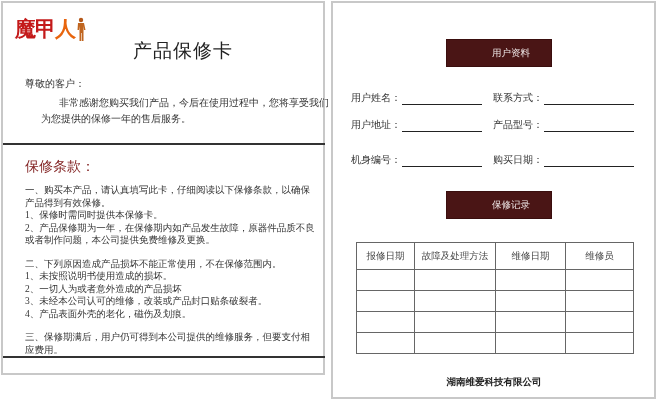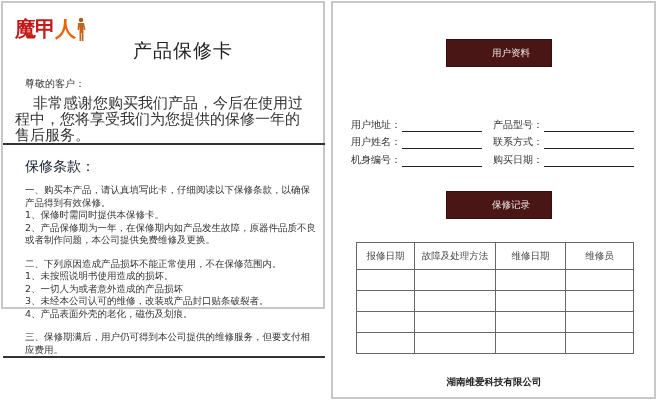--- a/index.html
+++ b/index.html
@@ -1,59 +1,59 @@
 <!DOCTYPE html>
 <html><head>
 <meta charset="utf-8">
 <style>
   * { box-sizing: border-box; margin: 0; padding: 0; }
   html, body { width: 658px; height: 402px; background: #ffffff; overflow: hidden; }
   body { position: relative; font-family: "DejaVu Sans", "Liberation Sans", sans-serif; color: #333; }
 
   .card { position: absolute; background: #fff; border: 2px solid #c8c8c8; }
-  #left-card { left: 1px; top: 1px; width: 324px; height: 308px; }
+  #left-card { left: 1px; top: 1px; width: 324px; height: 374px; font-family: Liberation Serif, serif; }
   #right-card { left: 331px; top: 1px; width: 325px; height: 398px; }
 
   
   .logo { position: absolute; left: 12px; top: 12px; height: 26px; display: flex; align-items: flex-end; }
   .logo-text { font-size: 21px; font-weight: bold; letter-spacing: -1px; line-height: 24px; }
   .logo-text .c1 { color: #c41a1a; }
   .logo-text .c2 { color: #c41a1a; }
   .logo-text .c3 { color: #e8650e; }
   .logo-figure { width: 12px; height: 24px; margin-left: 0px; }
 
   .title { position: absolute; left: 0; width: 324px; top: 35px; text-align: center; font-size: 19px; color: #222; letter-spacing: 1px; padding-left: 36px; }
 
   .greet { position: absolute; left: 22px; top: 74px; font-size: 10px; color: #333; }
-  .intro { position: absolute; left: 12px; top: 92px; width: 290px; font-size: 15px; line-height: 16px; color: #333; text-indent: 18px; }
+  .intro { position: absolute; left: 38px; top: 92px; width: 290px; font-size: 10px; line-height: 16px; color: #333; text-indent: 18px; }
 
   .divider { position: absolute; left: 0; width: 322px; height: 1.5px; background: #333; }
   #divider-1 { top: 140px; }
   #divider-2 { top: 353px; }
 
-  .terms-title { position: absolute; left: 22px; top: 155px; font-size: 14px; color: #0f172a; }
+  .terms-title { position: absolute; left: 22px; top: 155px; font-size: 14px; color: #7f1d1d; }
   .terms { position: absolute; left: 22px; top: 181px; width: 292px; font-size: 9.5px; line-height: 12.5px; color: #333; }
   .terms p { margin: 0; }
   .terms .gap { height: 11px; }
 
   .footer-info { position: absolute; left: 68px; top: 363px; font-size: 9.5px; font-weight: bold; color: #222; line-height: 13px; }
 
   
   .section-btn { position: absolute; width: 106px; height: 28px; background: #4a1515; color: #f0e8e8; font-size: 9.5px; display: flex; align-items: center; justify-content: center; border: 1px solid #3a0e0e; padding-left: 24px; }
   #btn-user-info { left: 113px; top: 36px; }
   #btn-warranty-record { left: 113px; top: 188px; font-family: Liberation Serif, serif; }
 
   .field { position: absolute; display: flex; align-items: flex-end; font-size: 10px; color: #333; height: 14px; }
   .field .label { white-space: nowrap; }
   .field .line { border-bottom: 1px solid #222; margin-left: 1px; height: 10px; }
   .field.left .line { width: 80px; }
   .field.right .line { width: 90px; }
   .field.left { left: 18px; }
   .field.right { left: 160px; }
-  .row1 { top: 88px; margin-top: 44px; }
+  .row1 { top: 88px; }
   .row2 { top: 115px; }
   .row3 { top: 150px; }
 
   .record-table { position: absolute; left: 23px; top: 239px; border-collapse: collapse; font-size: 9.5px; color: #444; }
   .record-table th, .record-table td { border: 1px solid #666; text-align: center; font-weight: normal; }
   .record-table th { height: 27px; }
   .record-table td { height: 21px; }
   .col1 { width: 58px; }
   .col2 { width: 81px; }
   .col3 { width: 70px; }

